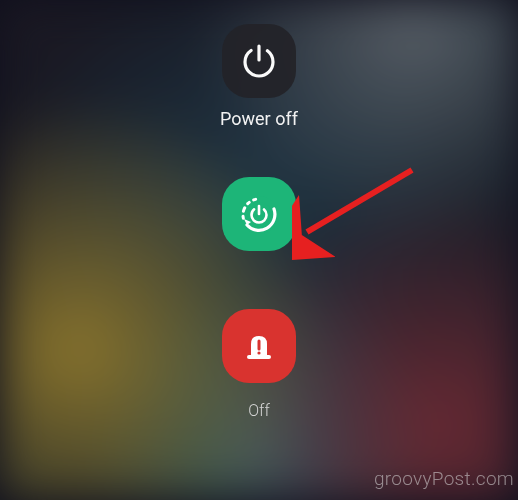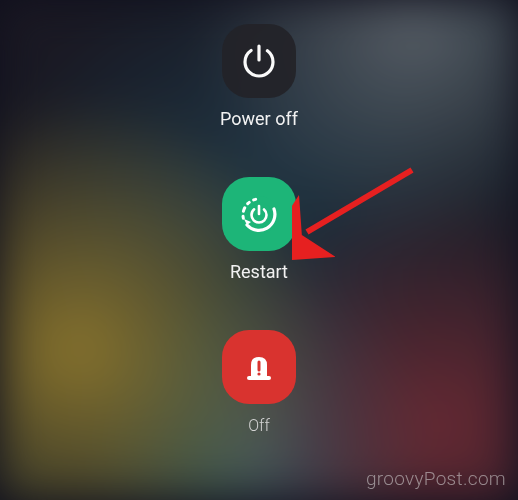--- a/index.html
+++ b/index.html
@@ -66,34 +66,34 @@
       color: #f2f2f2;
       font-size: 18px;
       font-weight: 400;
       text-align: left;
     }
     .sublabel {
       color: #d4d4d4;
       font-size: 16px;
       font-weight: 300;
       text-align: center;
-      margin-top: 2px;
+      margin-top: 8px;
     }
     .arrow {
       position: absolute;
       top: 160px;
       left: 292px;
       width: 130px;
       height: 100px;
       pointer-events: none;
     }
     .watermark {
       position: absolute;
       bottom: 10px;
-      right: 12px;
+      right: 4px;
       color: rgba(220,220,220,0.55);
       font-size: 19px;
       font-weight: 300;
       letter-spacing: 0.3px;
     }
   </style>
 </head>
 <body>
 
 <div class="background"></div>
@@ -118,21 +118,20 @@
         <circle cx="23" cy="24" r="16" fill="none" stroke="#ffffff" stroke-width="3" stroke-linecap="round" stroke-dasharray="2 5" stroke-dashoffset="0" transform="rotate(-160 23 24)"></circle>
         <path d="M 23 8 A 16 16 0 0 1 23 40 A 16 16 0 0 1 8.5 30" fill="none" stroke="#1db578" stroke-width="6" opacity="1"></path>
 
         <path d="M 38 18 A 16 16 0 0 1 11 34" fill="none" stroke="#ffffff" stroke-width="3.2" stroke-linecap="round"></path>
         <polygon points="11,34 8,28 15,31" fill="#ffffff"></polygon>
 
         <circle cx="23" cy="24" r="7.5" fill="none" stroke="#ffffff" stroke-width="2.6" stroke-dasharray="36 11" stroke-dashoffset="-5.5" transform="rotate(-90 23 24)" stroke-linecap="round"></circle>
         <line x1="23" y1="15" x2="23" y2="23" stroke="#ffffff" stroke-width="2.6" stroke-linecap="round"></line>
       </svg>
     </div>
-    <div class="label">Restart</div>
   </div>
 
   <div class="menu-item" style="margin-bottom:20px">
     <div class="squircle squircle-red">
       <svg width="44" height="44" viewBox="0 0 44 44">
 
         <path d="M 14 32 L 14 20 Q 14 12 22 12 Q 30 12 30 20 L 30 32 Z" fill="#ffffff"></path>
 
         <rect x="10" y="31" width="24" height="4" rx="2" fill="#ffffff"></rect>
 

